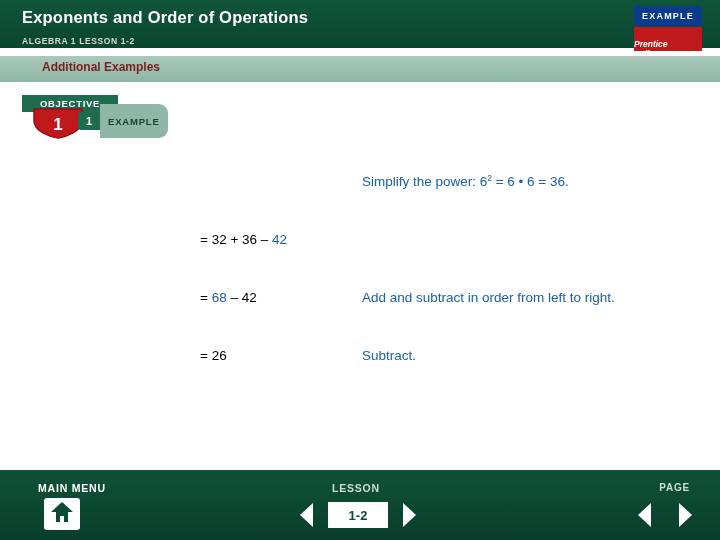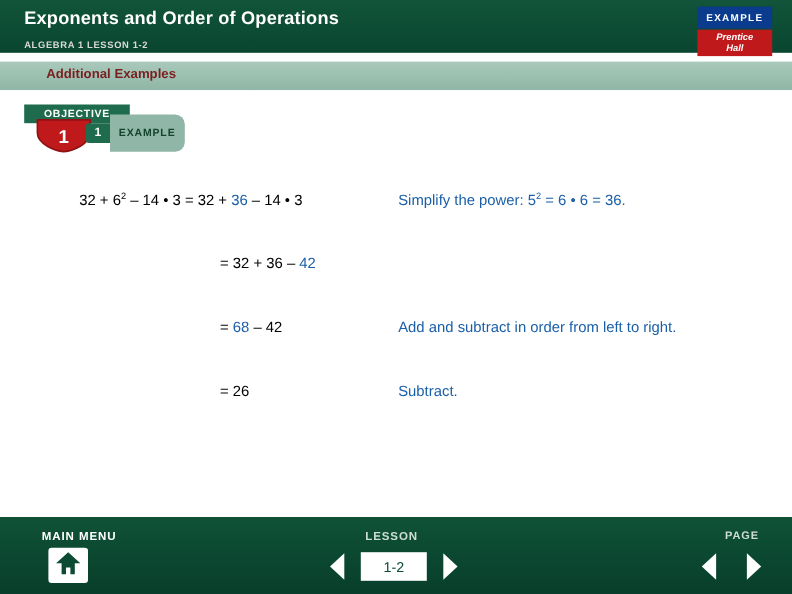--- a/index.html
+++ b/index.html
@@ -68,22 +68,21 @@
     position: absolute;
     right: 18px;
     top: 27px;
     width: 68px;
     height: 24px;
     background: #c0191c;
     color: #ffffff;
     font-size: 8.5px;
     font-weight: bold;
     line-height: 10px;
-    text-align: center;
-    padding-top: 1px;
+    padding-top: 12px;
     box-sizing: border-box;
     font-style: italic;
   }
 
   
   .subband {
     position: absolute;
     left: 0; top: 56px;
     width: 720px;
     height: 26px;
@@ -260,21 +259,21 @@
     height: 30px;
     display: flex;
     align-items: center;
   }
   .lesson-label {
     width: 60px;
     height: 26px;
     background: #ffffff;
     color: #0b4a33;
     font-size: 13px;
-    font-weight: normal;
+    font-weight: bold;
     display: flex;
     align-items: center;
     justify-content: center;
     margin: 0 2px;
   }
   .arrow-btn {
     width: 34px;
     height: 30px;
     display: flex;
     align-items: center;
@@ -323,25 +322,22 @@
         </svg>
       </div>
     </div>
 
     <div class="example-pill">
       <div class="example-num">1</div>
       <div class="example-word">EXAMPLE</div>
     </div>
 
 
-    <div class="row" style="left:72px; top:92px;">
-      <span>32 + 6</span><sup>2</sup><span> – 14 • 3 = 32 + </span><span class="hl">36</span><span> – 14 • 3</span>
-    </div>
     <div class="row-expl" style="left:362px; top:92px;">
-      <span>Simplify the power: 5</span><sup>2</sup><span> = 6 • 6 = 36.</span>
+      <span>Simplify the power: 6</span><sup>2</sup><span> = 6 • 6 = 36.</span>
     </div>
 
     <div class="row" style="left:200px; top:150px;">
       <span>= 32 + 36 – </span><span class="hl">42</span><span></span>
     </div>
 
     <div class="row" style="left:200px; top:208px;">
       <span>= </span><span class="hl">68</span><span> – 42</span>
     </div>
     <div class="row-expl" style="left:362px; top:208px;">Add and subtract in order from left to right.</div>

